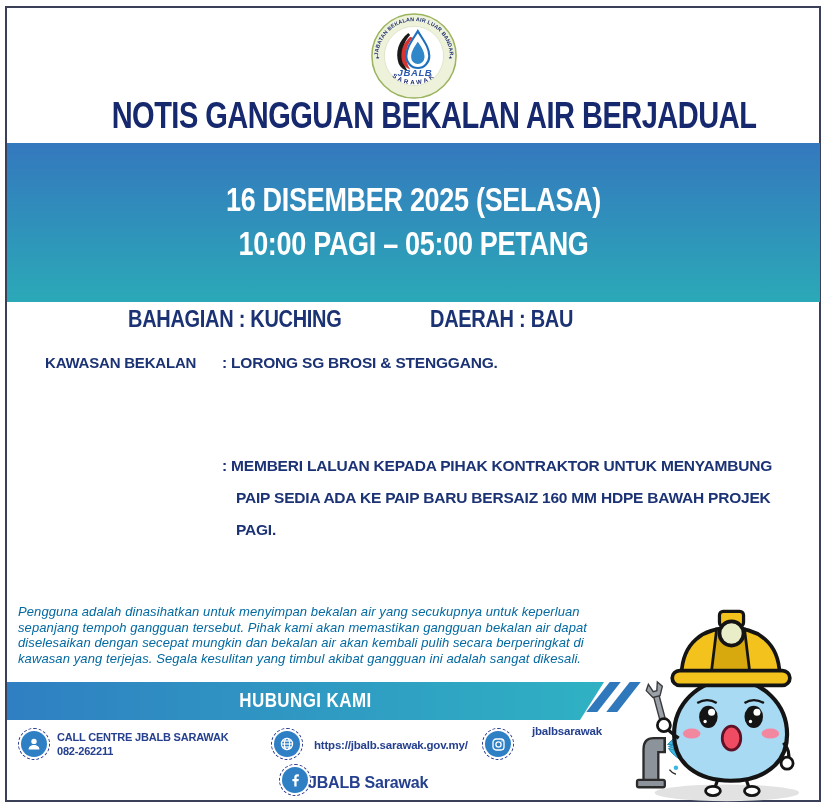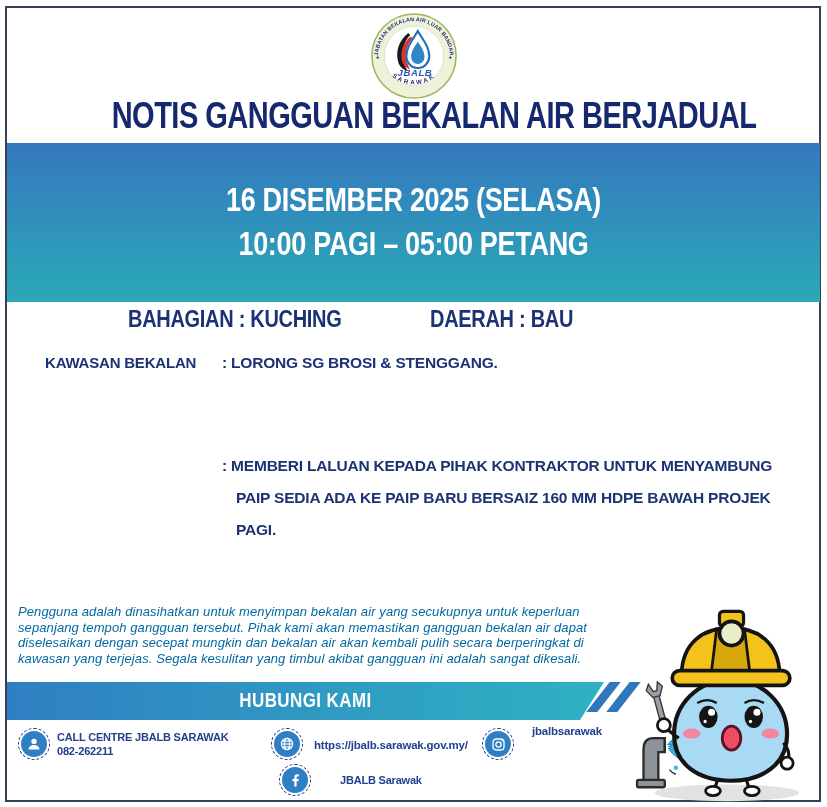--- a/index.html
+++ b/index.html
@@ -142,21 +142,21 @@
   </div>
   <div class="ctext" style="left:526px;top:724px;font-size:11.5px;margin-left:6px;">jbalbsarawak</div>
 
   <div class="cIcon" style="left:279px;top:764px;">
     <span class="disc">
       <svg width="15" height="15" viewBox="0 0 15 15">
           <path d="M8.6,13.5 L8.6,8.3 L10.5,8.3 L10.8,6 L8.6,6 L8.6,4.6 C8.6,3.9 8.9,3.4 9.8,3.4 L10.9,3.4 L10.9,1.4 C10.6,1.35 9.9,1.3 9.2,1.3 C7.5,1.3 6.3,2.3 6.3,4.3 L6.3,6 L4.4,6 L4.4,8.3 L6.3,8.3 L6.3,13.5 Z" fill="#fff"></path>
         </svg>
     </span>
   </div>
-  <div class="ctext" style="left:340px;top:773px;font-size:11px;">JBALB Sarawak</div>
+  <div class="ctext" style="left:308px;top:773px;font-size:16px;">JBALB Sarawak</div>
 
   <svg class="mascot" viewBox="0 0 207 217">
     <ellipse cx="112" cy="206" rx="78" ry="9" fill="#e2e2e2"></ellipse>
     <g>
       <path d="M22,194 L22,159 Q22,147 33,147 L45,147 L45,162 L38,162 L38,194 Z" fill="#8d939a" stroke="#2b2b2b" stroke-width="2.5"></path>
       <rect x="15" y="192" width="30" height="8" rx="2" fill="#8d939a" stroke="#2b2b2b" stroke-width="2.5"></rect>
       <line x1="45" y1="147" x2="45" y2="162" stroke="#2b2b2b" stroke-width="2.5"></line>
     </g>
     <g fill="#3ab7e3" stroke="#1a86ad" stroke-width="1">
       <path d="M48,154 C58,142 70,137 80,140 C73,150 60,154 48,154 Z"></path>

